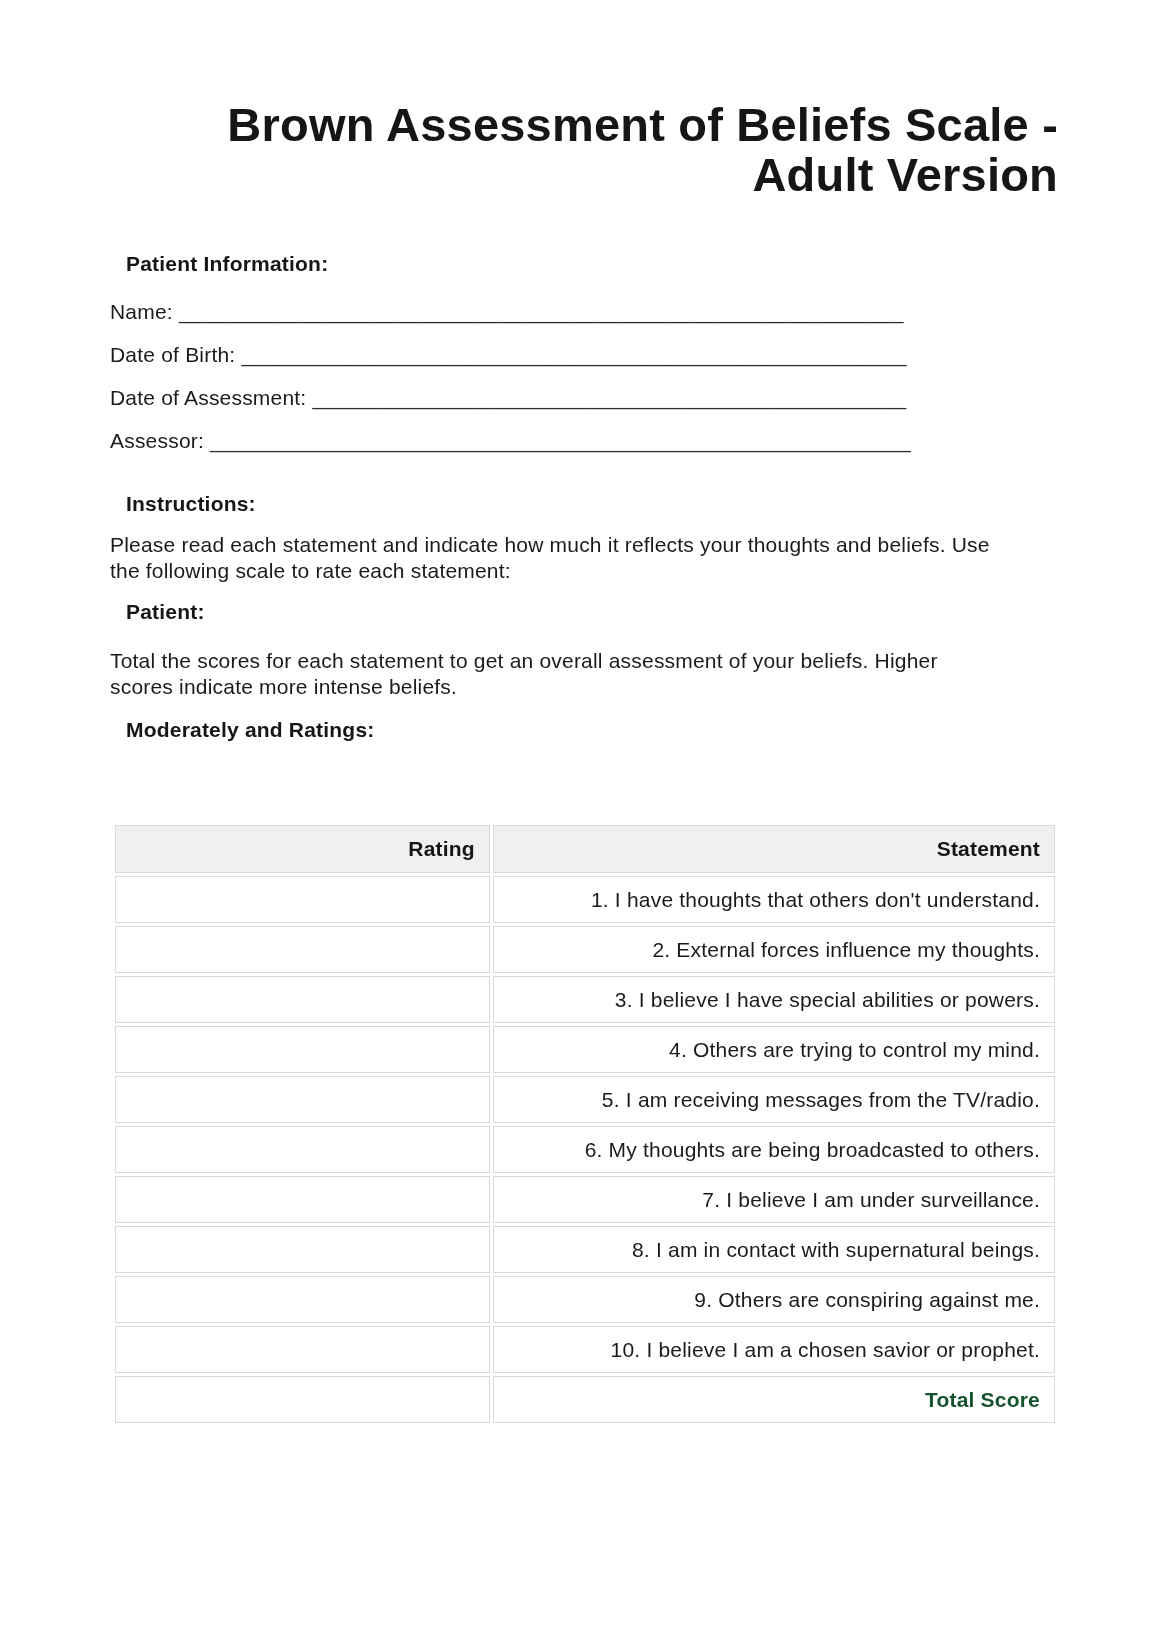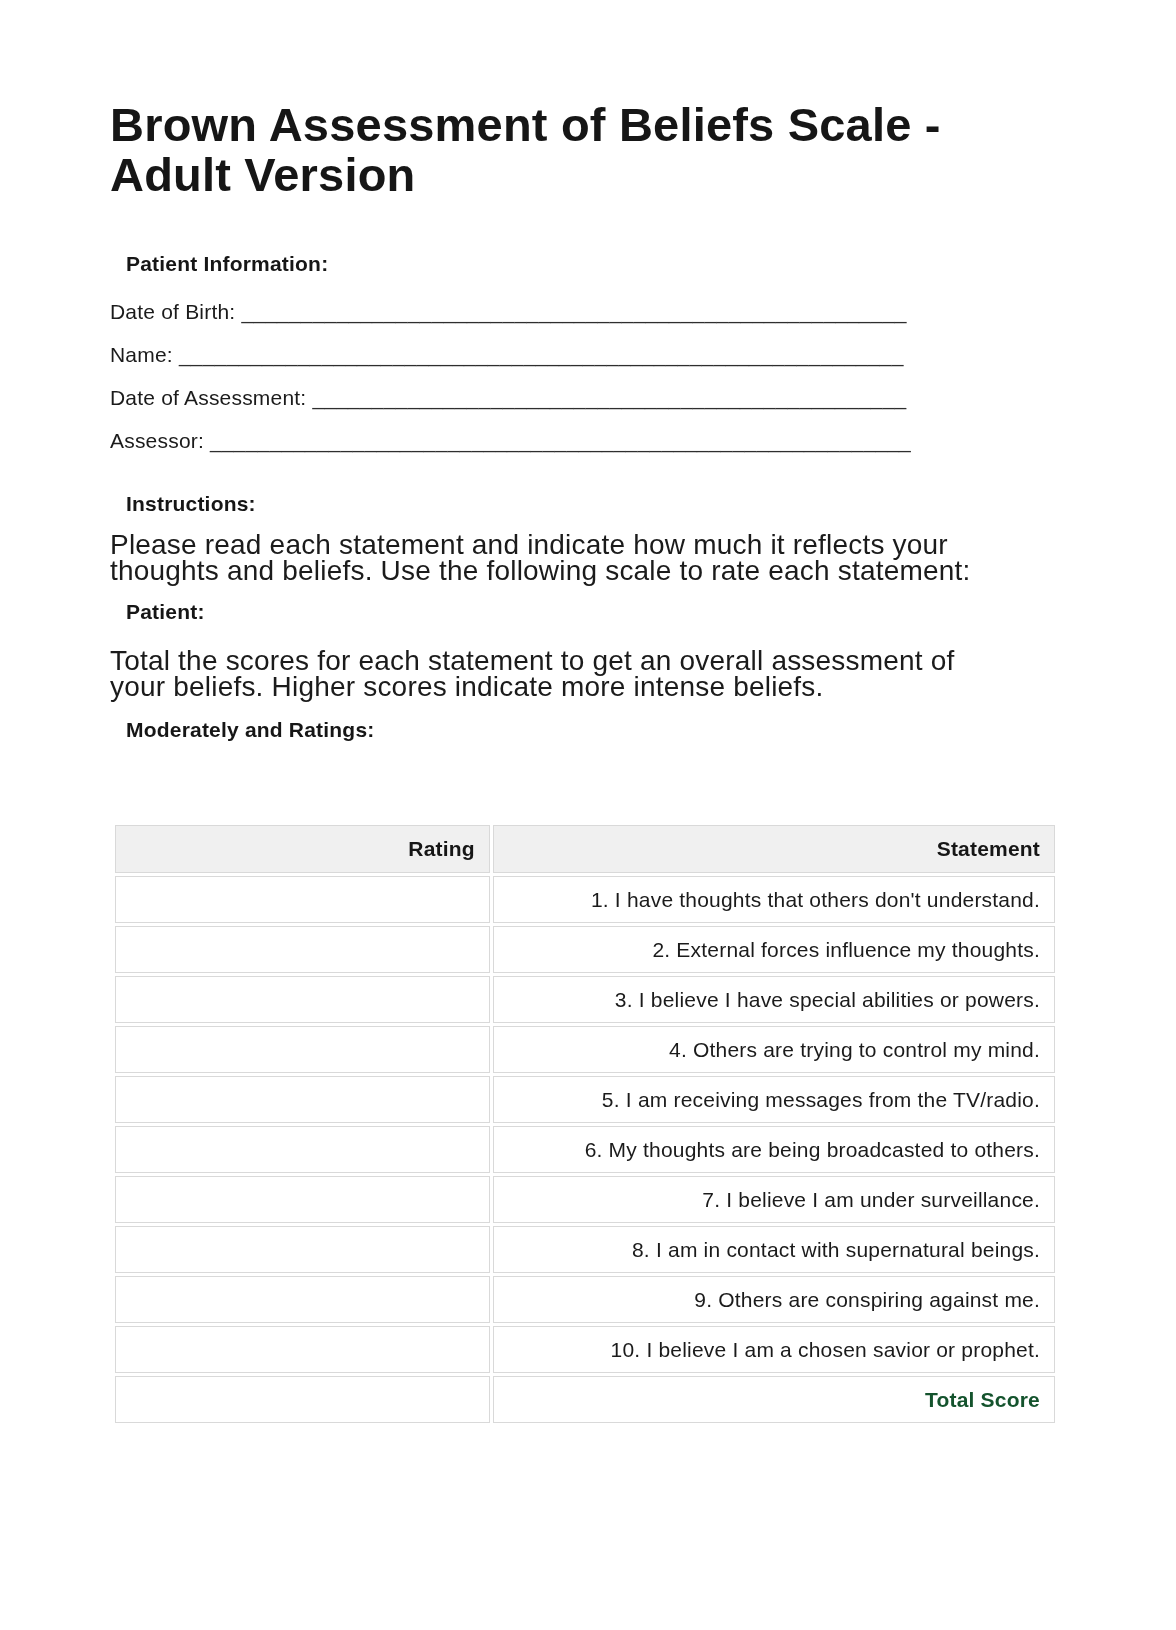--- a/index.html
+++ b/index.html
@@ -17,21 +17,21 @@
   }
   .page {
     padding: 100px 0 0 110px;
   }
   .doc-title {
     width: 948px;
     margin: 0 0 52px 0;
     font-size: 47px;
     line-height: 50px;
     font-weight: bold;
-    text-align: left;
+    text-align: right;
     color: #161616;
   }
   h2.sec-heading {
     margin: 16px;
     font-size: 21px;
     line-height: 24px;
     font-weight: bold;
     color: #161616;
   }
   
@@ -43,21 +43,21 @@
     white-space: nowrap;
   }
   .field .blank {
     color: #2e2e2e;
   }
   
   .sec-instructions { margin-top: 39px; }
   p.body-par {
     width: 890px;
     margin: 10px 0 0 0;
-    font-size: 28px;
+    font-size: 21px;
     line-height: 26px;
   }
   .scale-list {
     margin-top: 16px;
     font-size: 21px;
     line-height: 23.5px;
   }
   .scale-item { }
   
   .sec-scoring { margin-top: 12px; }
@@ -98,26 +98,26 @@
 </head>
 <body>
 
 <div class="page">
 
   <h1 class="doc-title">Brown Assessment of Beliefs Scale - Adult Version</h1>
 
   <div class="sec-patient">
     <h2 class="sec-heading">Patient Information:</h2>
     <div class="field">
+      <span>Name:</span>
+      <span class="blank">_____________________________________________________________</span>
+    </div>
+    <div class="field">
       <span>Date of Birth:</span>
       <span class="blank">________________________________________________________</span>
-    </div>
-    <div class="field">
-      <span>Name:</span>
-      <span class="blank">_____________________________________________________________</span>
     </div>
     <div class="field">
       <span>Date of Assessment:</span>
       <span class="blank">__________________________________________________</span>
     </div>
     <div class="field">
       <span>Assessor:</span>
       <span class="blank">___________________________________________________________</span>
     </div>
   </div>

